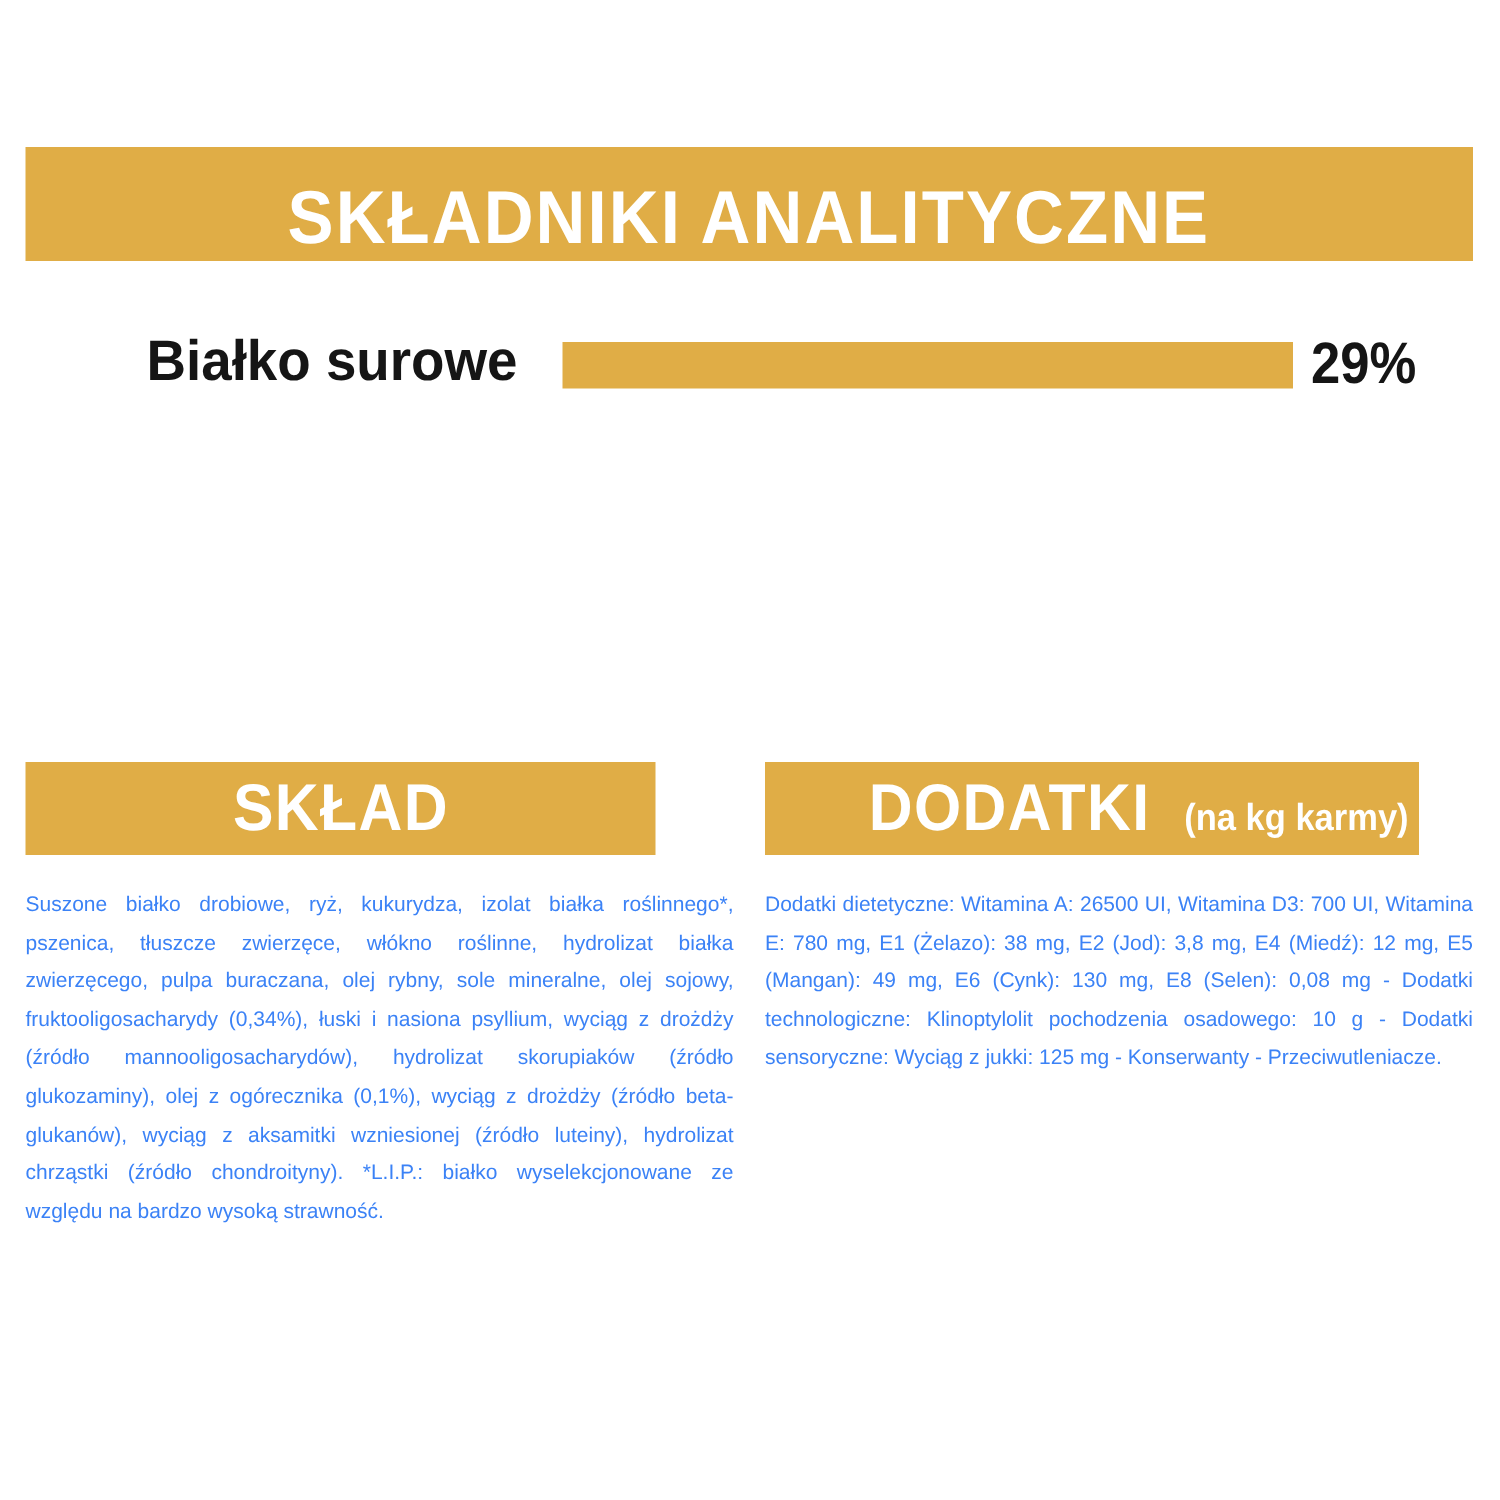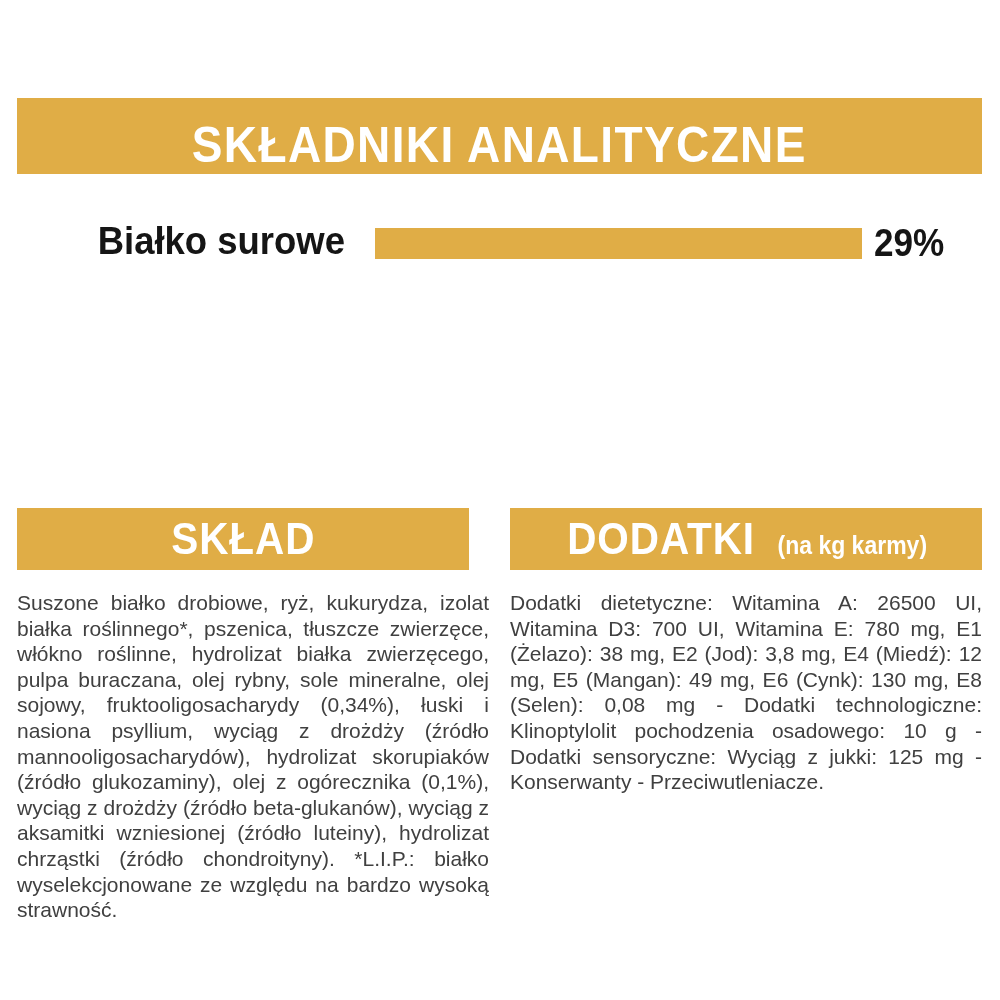--- a/index.html
+++ b/index.html
@@ -73,22 +73,22 @@
   #row-fibre .chart-value { left:455px; top:8px; font-size:37px; }
 
   
   #panels { position:absolute; left:0; top:0; width:1000px; }
 
   .panel-header-bar {
     position:absolute; top:508px; height:62px;
     background:var(--gold,#E0AD46);
     display:flex; align-items:center; justify-content:center;
   }
-  #sklad-header-bar  { left:17px;  width:452px;justify-content:center; }
-  #dodatki-header-bar{ left:510px; width:472px; }
+  #sklad-header-bar  { left:17px;  width:420px;justify-content:center; }
+  #dodatki-header-bar{ left:510px; width:436px;justify-content:flex-end; }
 
   .panel-header-title {
     color:#ffffff; font-weight:bold;
     font-size:44px; letter-spacing:1px;
     transform:scaleX(0.92);
     white-space:nowrap;
     font-family:"Liberation Sans", sans-serif;
   }
   #dodatki-header-inner {
     display:flex; align-items:baseline; justify-content:center;
@@ -97,23 +97,23 @@
   #dodatki-header-sub {
     color:#ffffff; font-weight:bold;
     font-size:25px;
     margin-left:8px;
     transform:scaleX(0.92);
     font-family:"Liberation Sans", sans-serif;
   }
 
   .panel-body {
     position:absolute; top:590px;
-    font-size:21px;
+    font-size:14px;
     line-height:25.6px;
-    color:#404040;
+    color:#3b82f6;
     text-align:justify;
     text-justify:inter-word;
     font-family:"Liberation Sans", sans-serif;
   }
   #sklad-body   { left:17px;  width:472px; }
   #dodatki-body { left:510px; width:472px; }
 
   
   #footer { position:absolute; left:0; top:900px; width:1000px; height:100px; }
 </style>

